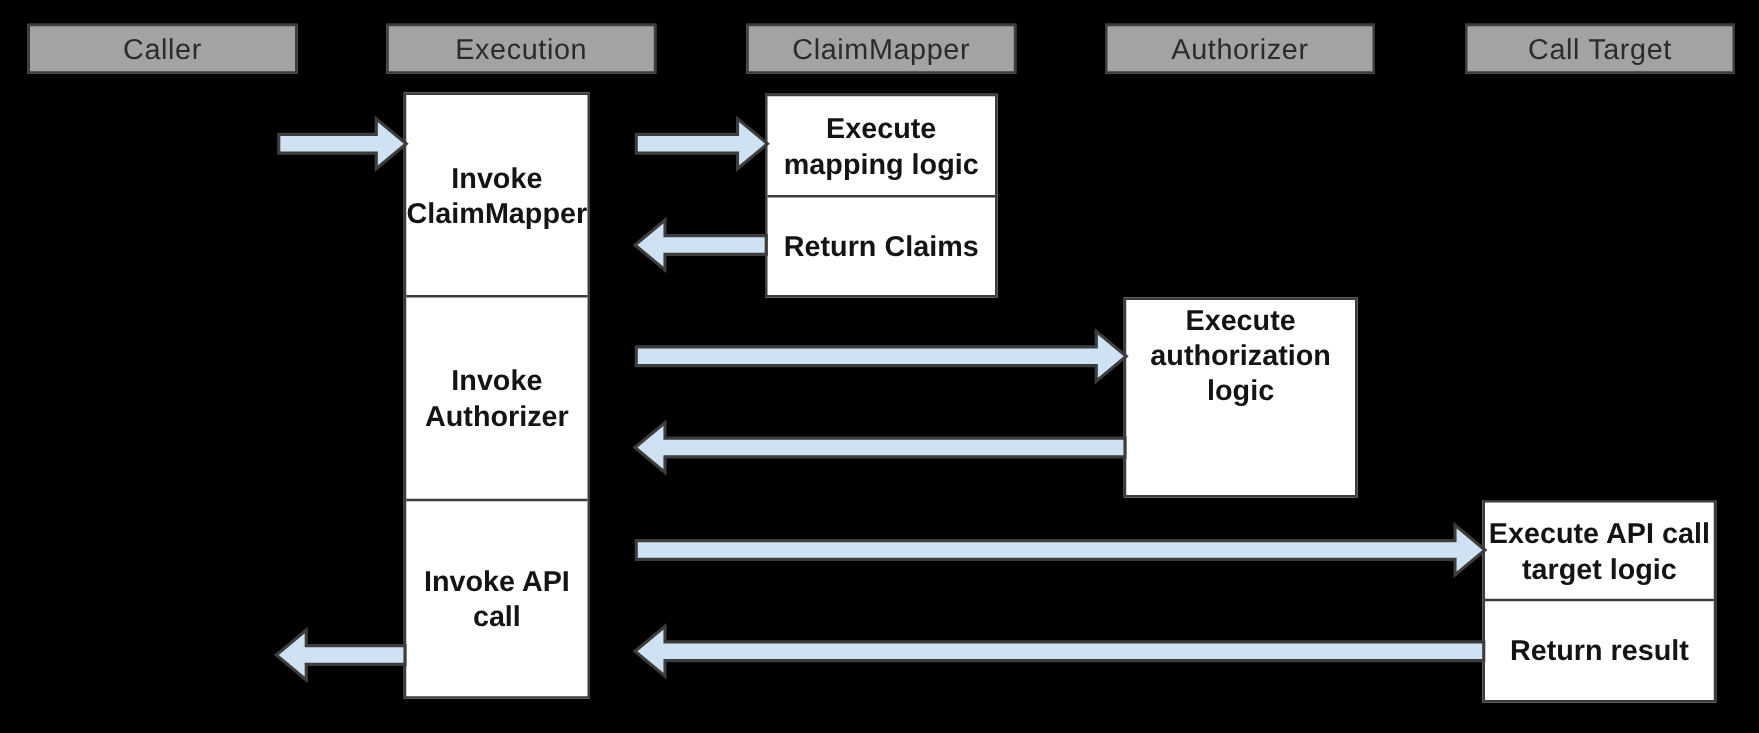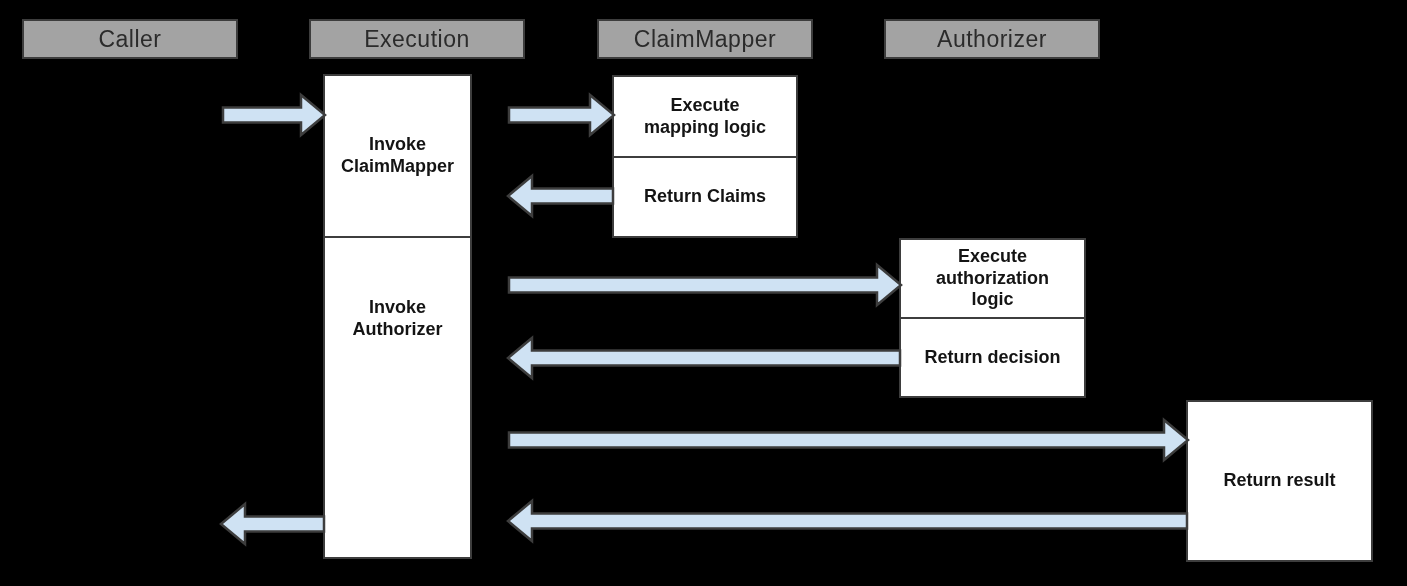--- a/index.html
+++ b/index.html
@@ -33,21 +33,21 @@
     border: 2px solid #3d3d3d;
     display: flex;
     flex-direction: column;
   }
   .sec {
     display: flex;
     align-items: center;
     justify-content: center;
     text-align: center;
     font-weight: 700;
-    font-size: 18px;
+    font-size: 23px;
     line-height: 1.22;
     color: #141414;
     white-space: pre-line;
     padding: 2px;
   }
   .sec + .sec { border-top: 2px solid #3d3d3d; }
   .grow { flex: 1 1 auto; }
   .arrows-layer {
     position: absolute;
     left: 0; top: 0;
@@ -72,43 +72,48 @@
   </div>
   <div class="hdr" style="left:309px">
     <span>Execution</span>
   </div>
   <div class="hdr" style="left:597px">
     <span>ClaimMapper</span>
   </div>
   <div class="hdr" style="left:884px">
     <span>Authorizer</span>
   </div>
+  <div class="hdr" style="left:1172px">
+    <span>Call Target</span>
+  </div>
 
 
   <div class="act" style="left:323px; top:74px; width:149px; height:485px">
     <div class="sec" style="flex:0 0 160px">Invoke
 ClaimMapper</div>
     <div class="sec" style="flex:0 0 163px">Invoke
 Authorizer</div>
+    <div class="sec grow">Invoke API call</div>
   </div>
 
   <div class="act" style="left:612px; top:75px; width:186px; height:163px">
     <div class="sec" style="flex:0 0 79px">Execute
 mapping logic</div>
     <div class="sec grow">Return Claims</div>
   </div>
 
   <div class="act" style="left:899px; top:238px; width:187px; height:160px">
     <div class="sec" style="flex:0 0 77px">Execute
 authorization
 logic</div>
-    <div class="sec grow">Return decision</div>
   </div>
 
   <div class="act" style="left:1186px; top:400px; width:187px; height:162px">
+    <div class="sec" style="flex:0 0 77px">Execute API call
+target logic</div>
     <div class="sec grow">Return result</div>
   </div>
 
   <svg class="arrows-layer" viewBox="0 0 1407 586">
     <polygon class="arrow" points="223,107.5 301,107.5 301,95 325,115 301,135 301,122.5 223,122.5"></polygon>
     <polygon class="arrow" points="509,107.5 590,107.5 590,95 614,115 590,135 590,122.5 509,122.5"></polygon>
     <polygon class="arrow" points="613,188.5 532,188.5 532,176 508,196 532,216 532,203.5 613,203.5"></polygon>
     <polygon class="arrow" points="509,277.5 877,277.5 877,265 901,285 877,305 877,292.5 509,292.5"></polygon>
     <polygon class="arrow" points="900,350.5 532,350.5 532,338 508,358 532,378 532,365.5 900,365.5"></polygon>
     <polygon class="arrow" points="509,432.5 1164,432.5 1164,420 1188,440 1164,460 1164,447.5 509,447.5"></polygon>

